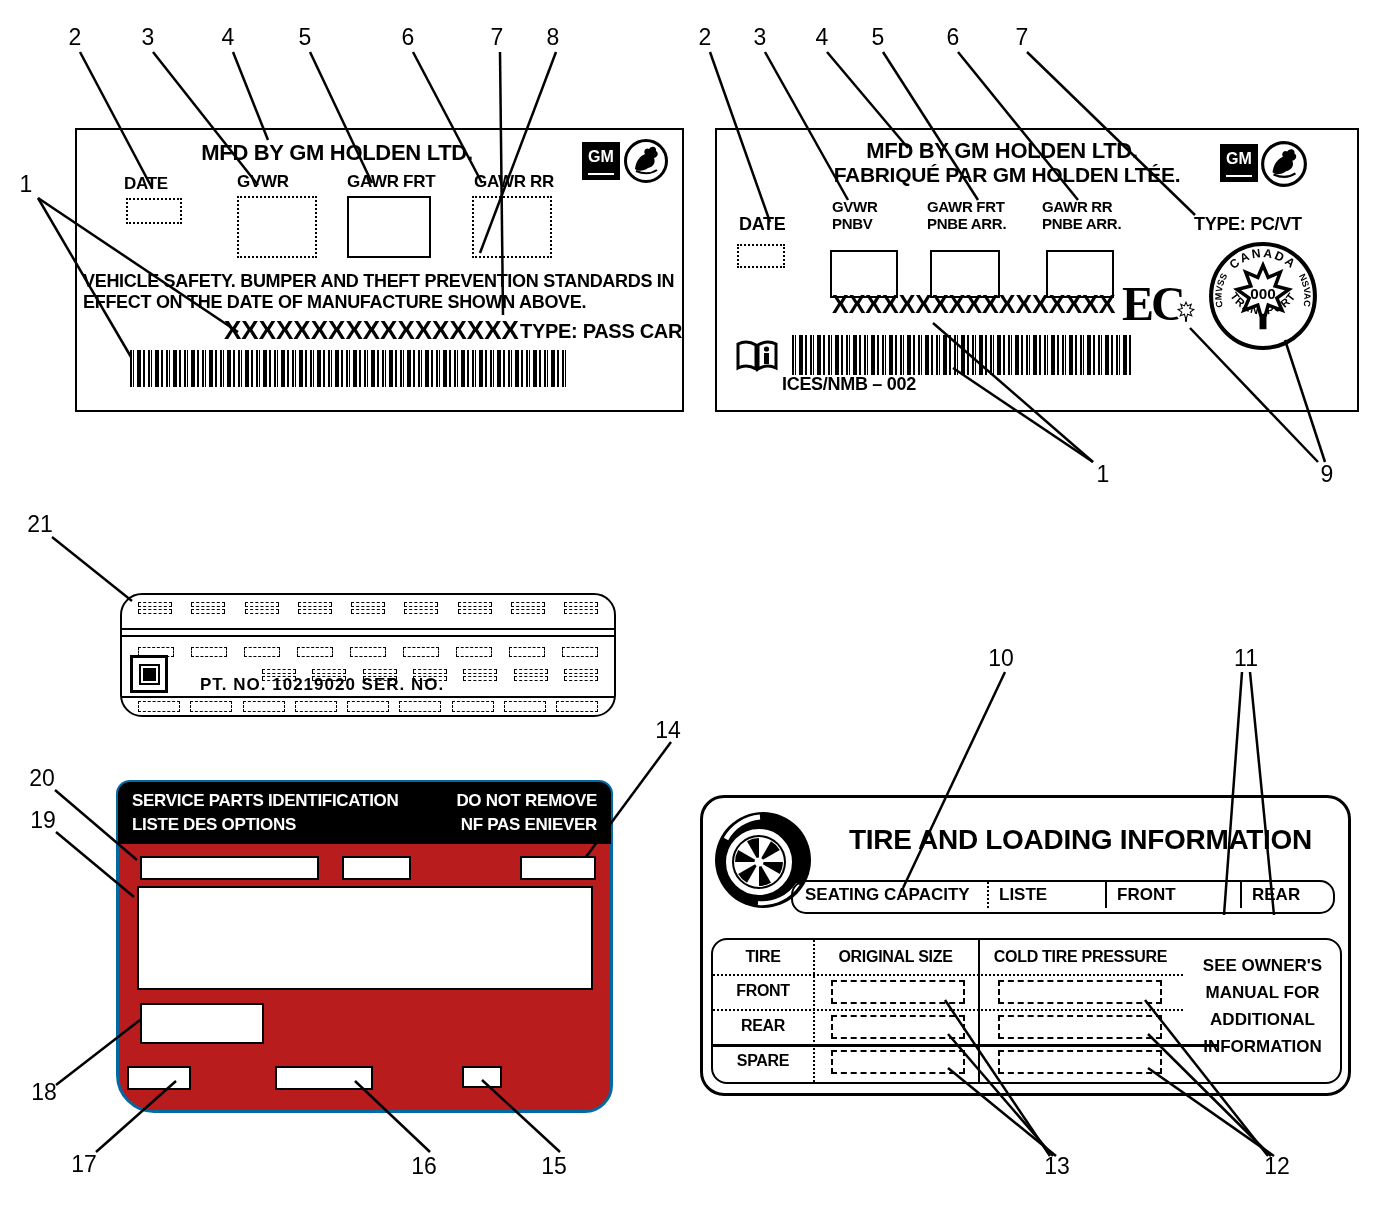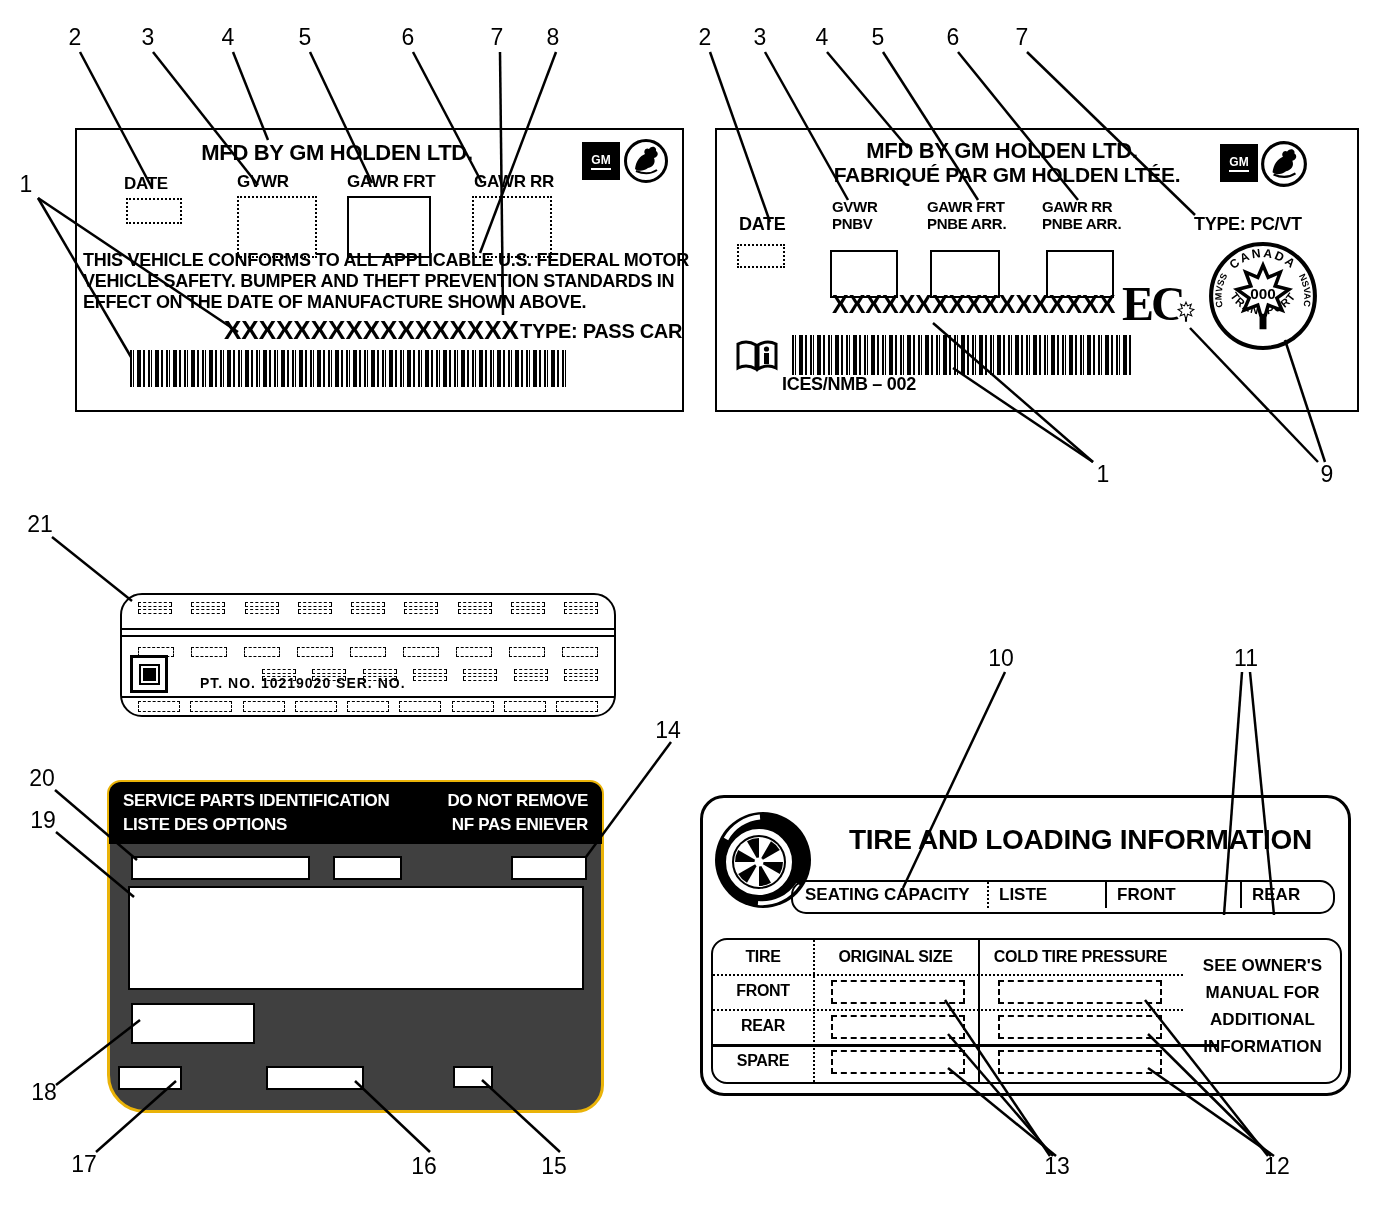--- a/index.html
+++ b/index.html
@@ -6,21 +6,21 @@
   #canvas{position:relative;width:1392px;height:1222px;background:#fff;color:#000;
           font-family:"Liberation Sans",sans-serif;overflow:hidden;}
   .abs{position:absolute;}
   .lbl{position:absolute;background:#fff;border:2px solid #000;}
   .t{position:absolute;font-weight:bold;white-space:nowrap;letter-spacing:-0.3px;}
   .box{position:absolute;border:2px solid #000;background:#fff;}
   .dbox{position:absolute;border:2px dotted #000;background:#fff;}
   .dashbox{position:absolute;border:2px dashed #000;background:#fff;}
   .barcode{position:absolute;background:repeating-linear-gradient(90deg,#000 0 2px,#fff 2px 3px,#000 3px 4px,#fff 4px 7px,#000 7px 11px,#fff 11px 13px,#000 13px 15px,#fff 15px 18px);}
   .gmsq{position:absolute;background:#000;color:#fff;display:flex;align-items:center;justify-content:center;}
-  .gmsq span{font-weight:bold;font-size:12px;border-bottom:2px solid #fff;padding-bottom:1px;}
+  .gmsq span{font-weight:bold;font-size:16px;border-bottom:2px solid #fff;padding-bottom:7px;}
   .srow{position:absolute;display:flex;justify-content:space-between;}
   .sc{border:1px dashed #000;height:8px;flex:0 0 34px;}
   .sc2{flex:0 0 34px;display:flex;flex-direction:column;gap:2px;}
   .sc2 div{border:1px dashed #000;height:4px;}
   .scb{border:1px dashed #000;height:9px;flex:0 0 40px;}
   .hline{position:absolute;border-top:2px solid #000;}
   .vdot{position:absolute;border-left:2px dotted #000;}
   .vsol{position:absolute;border-left:2px solid #000;}
   .hdot{position:absolute;border-top:2px dotted #000;}
   .white{color:#fff;}
@@ -50,21 +50,20 @@
       <path fill="none" stroke="#000" stroke-width="2" d="M13,33 C20,36 28,36 34,32"></path>
     </svg>
     <div class="t" style="left:47px;top:44px;font-size:17px;">DATE</div>
     <div class="dbox" style="left:49px;top:68px;width:52px;height:22px;"></div>
     <div class="t" style="left:160px;top:42px;font-size:17px;">GVWR</div>
     <div class="dbox" style="left:160px;top:66px;width:76px;height:58px;"></div>
     <div class="t" style="left:270px;top:42px;font-size:17px;">GAWR FRT</div>
     <div class="box" style="left:270px;top:66px;width:80px;height:58px;"></div>
     <div class="t" style="left:397px;top:42px;font-size:17px;">GAWR RR</div>
     <div class="dbox" style="left:395px;top:66px;width:76px;height:58px;"></div>
-    <div class="t" style="left:6px;top:120px;font-size:18px;">THIS VEHICLE CONFORMS TO ALL APPLICABLE U.S. FEDERAL MOTOR</div>
     <div class="t" style="left:6px;top:141px;font-size:18px;">VEHICLE SAFETY. BUMPER AND THEFT PREVENTION STANDARDS IN</div>
     <div class="t" style="left:6px;top:162px;font-size:18px;">EFFECT ON THE DATE OF MANUFACTURE SHOWN ABOVE.</div>
     <div class="t" style="left:147px;top:185px;font-size:26px;letter-spacing:0;">XXXXXXXXXXXXXXXXX</div>
     <div class="t" style="left:443px;top:190px;font-size:20px;">TYPE: PASS CAR</div>
     <div class="barcode" style="left:53px;top:220px;width:437px;height:37px;"></div>
   </div>
 
   <div class="lbl" style="left:715px;top:128px;width:640px;height:280px;">
     <div class="t" style="left:120px;top:8px;width:330px;text-align:center;font-size:22px;">MFD BY GM HOLDEN LTD.</div>
     <div class="t" style="left:95px;top:33px;width:390px;text-align:center;font-size:21px;">FABRIQUÉ PAR GM HOLDEN LTÉE.</div>
@@ -196,36 +195,36 @@
           <div></div>
         </div>
       <div class="sc2">
           <div></div>
           <div></div>
         </div>
     </div>
     <div class="abs" style="left:8px;top:60px;width:32px;height:32px;border:3px solid #000;display:flex;align-items:center;justify-content:center;background:#fff;">
       <div style="width:13px;height:13px;background:#000;outline:2px solid #000;outline-offset:2px;"></div>
     </div>
-    <div class="t" style="left:78px;top:80px;font-size:14px;letter-spacing:1px;z-index:2;">PT. NO. 10219020 SER. NO.</div>
+    <div class="t" style="left:78px;top:80px;font-size:17px;letter-spacing:1px;z-index:2;">PT. NO. 10219020 SER. NO.</div>
     <div class="hline" style="left:0;right:0;top:101px;"></div>
     <div class="srow" style="left:16px;right:16px;top:106px;height:10px;">
       <div class="scb"></div>
         <div class="scb"></div>
         <div class="scb"></div>
         <div class="scb"></div>
         <div class="scb"></div>
       <div class="scb"></div>
         <div class="scb"></div>
         <div class="scb"></div>
         <div class="scb"></div>
     </div>
   </div>
 
-  <div class="abs" style="left:107px;top:780px;width:491px;height:327px;border:3px solid #eab308;border-radius:14px 14px 28px 38px;background:#404040;">
+  <div class="abs" style="left:116px;top:780px;width:491px;height:327px;border:3px solid #0369a1;border-radius:14px 14px 28px 38px;background:#b91c1c;">
     <div class="abs" style="left:-1px;top:-1px;right:-1px;height:62px;background:#000;border-radius:12px 12px 0 0;">
       <div class="t white" style="left:14px;top:9px;font-size:17px;">SERVICE PARTS IDENTIFICATION</div>
       <div class="t white" style="left:14px;top:33px;font-size:17px;">LISTE DES OPTIONS</div>
       <div class="t white" style="right:14px;top:9px;font-size:17px;text-align:right;">DO NOT REMOVE</div>
       <div class="t white" style="right:14px;top:33px;font-size:17px;text-align:right;">NF PAS ENIEVER</div>
     </div>
     <div class="box" style="left:21px;top:73px;width:175px;height:20px;"></div>
     <div class="box" style="left:223px;top:73px;width:65px;height:20px;"></div>
     <div class="box" style="left:401px;top:73px;width:72px;height:20px;"></div>
     <div class="box" style="left:18px;top:103px;width:452px;height:100px;"></div>

